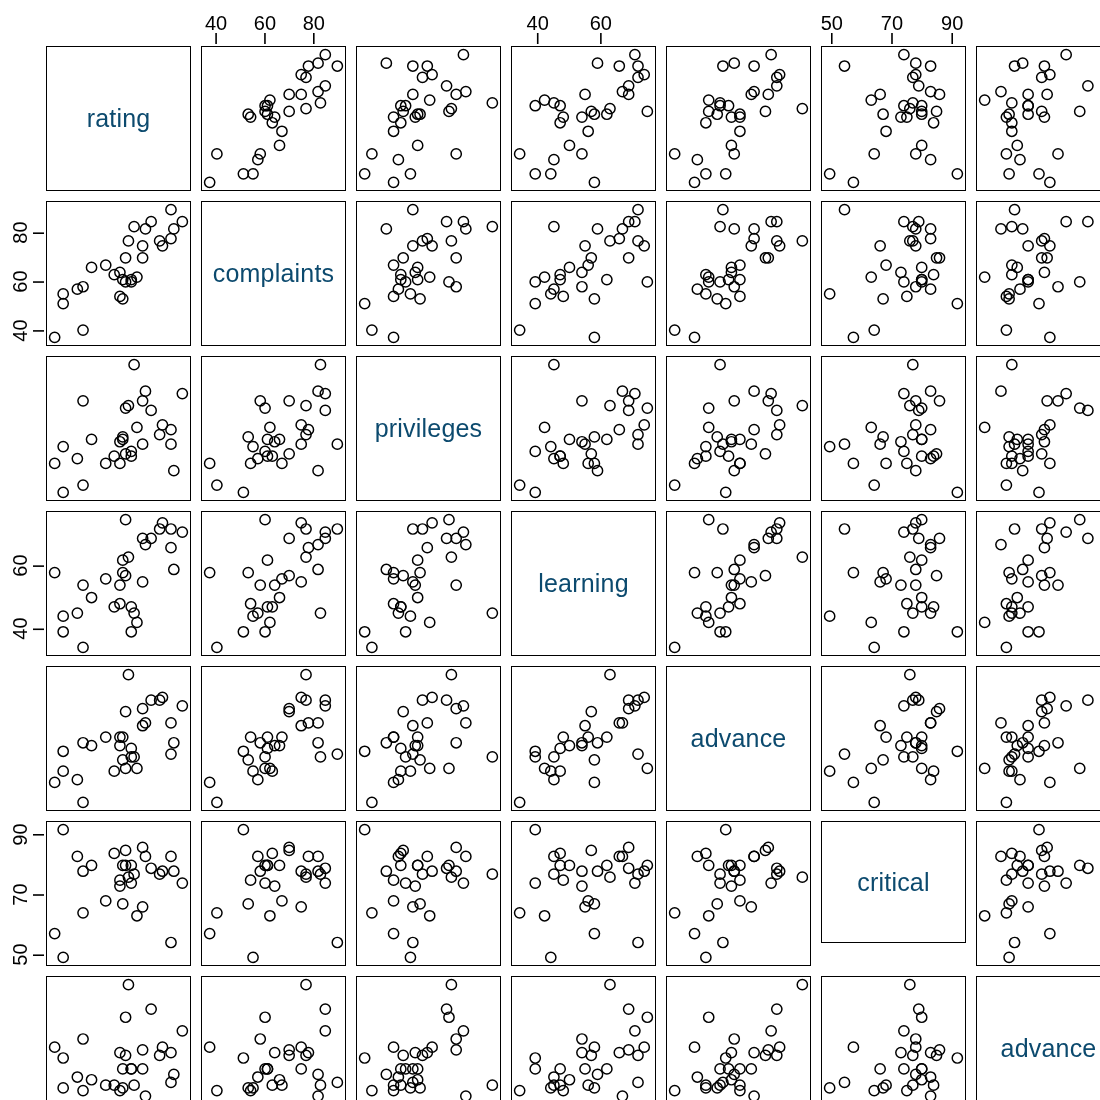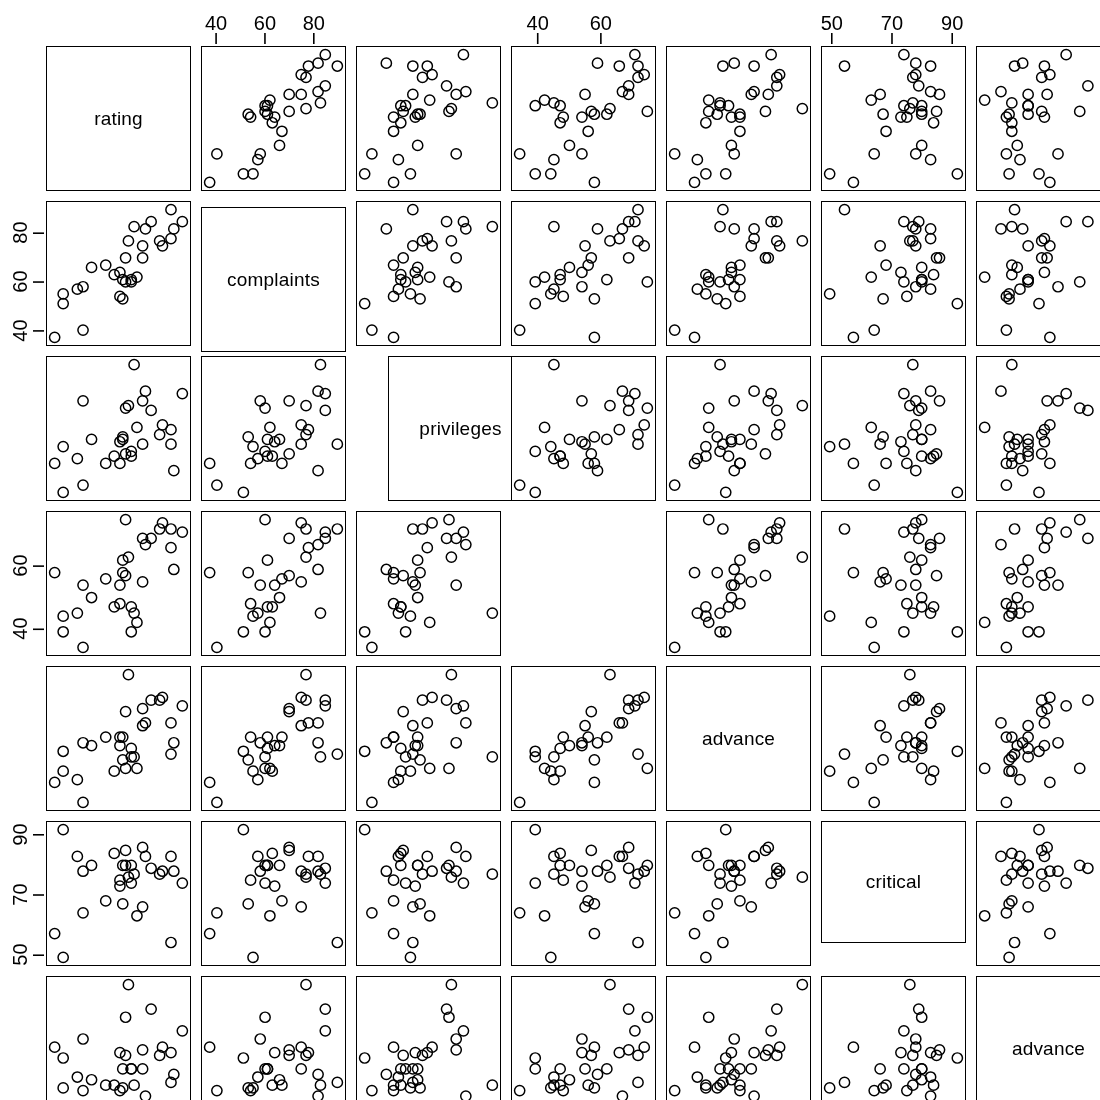--- a/index.html
+++ b/index.html
@@ -40,23 +40,23 @@
   }
   .diag-label {
     position: absolute;
     left: 0;
     top: 0;
     width: 100%;
     height: 100%;
     display: flex;
     align-items: center;
     justify-content: center;
-    font-size: 19px;
+    font-size: 25px;
     font-family: "Liberation Sans", sans-serif;
-    color: #000000;
+    color: #0c4a6e;
     letter-spacing: 0.2px;
   }
   .axis {
     position: absolute;
     font-size: 20px;
     font-family: "Liberation Sans", sans-serif;
     color: #000000;
   }
   .axis svg { display:block; overflow: visible; }
   .tick-label {
@@ -309,21 +309,21 @@
           <circle cx="45.17" cy="66.39" r="5.2" fill="none" stroke="#000000" stroke-width="1.5"></circle>
           <circle cx="7.77" cy="137.23" r="5.2" fill="none" stroke="#000000" stroke-width="1.5"></circle>
           <circle cx="73.94" cy="95.71" r="5.2" fill="none" stroke="#000000" stroke-width="1.5"></circle>
           <circle cx="82.57" cy="39.52" r="5.2" fill="none" stroke="#000000" stroke-width="1.5"></circle>
           <circle cx="117.09" cy="44.41" r="5.2" fill="none" stroke="#000000" stroke-width="1.5"></circle>
           <circle cx="30.78" cy="88.38" r="5.2" fill="none" stroke="#000000" stroke-width="1.5"></circle>
           <circle cx="137.23" cy="19.98" r="5.2" fill="none" stroke="#000000" stroke-width="1.5"></circle>
           <circle cx="128.60" cy="27.31" r="5.2" fill="none" stroke="#000000" stroke-width="1.5"></circle>
         </svg>
       </div>
-      <div class="cell panel" style="left: 201px; top: 207px; width: 145px; height: 145px;">
+      <div class="cell panel" style="left: 201px; top: 201px; width: 145px; height: 145px;">
         <div class="diag-label">complaints</div>
       </div>
       <div class="cell panel" style="left: 356px; top: 201px; width: 145px; height: 145px;">
         <svg viewBox="0 0 145 145">
           <circle cx="7.77" cy="103.03" r="5.2" fill="none" stroke="#000000" stroke-width="1.5"></circle>
           <circle cx="59.07" cy="71.28" r="5.2" fill="none" stroke="#000000" stroke-width="1.5"></circle>
           <circle cx="100.59" cy="56.62" r="5.2" fill="none" stroke="#000000" stroke-width="1.5"></circle>
           <circle cx="44.41" cy="73.72" r="5.2" fill="none" stroke="#000000" stroke-width="1.5"></circle>
           <circle cx="71.28" cy="37.08" r="5.2" fill="none" stroke="#000000" stroke-width="1.5"></circle>
           <circle cx="54.18" cy="93.26" r="5.2" fill="none" stroke="#000000" stroke-width="1.5"></circle>
@@ -550,21 +550,21 @@
           <circle cx="78.61" cy="83.49" r="5.2" fill="none" stroke="#000000" stroke-width="1.5"></circle>
           <circle cx="7.77" cy="107.92" r="5.2" fill="none" stroke="#000000" stroke-width="1.5"></circle>
           <circle cx="49.29" cy="107.92" r="5.2" fill="none" stroke="#000000" stroke-width="1.5"></circle>
           <circle cx="105.48" cy="49.29" r="5.2" fill="none" stroke="#000000" stroke-width="1.5"></circle>
           <circle cx="100.59" cy="68.84" r="5.2" fill="none" stroke="#000000" stroke-width="1.5"></circle>
           <circle cx="56.62" cy="103.03" r="5.2" fill="none" stroke="#000000" stroke-width="1.5"></circle>
           <circle cx="125.02" cy="37.08" r="5.2" fill="none" stroke="#000000" stroke-width="1.5"></circle>
           <circle cx="117.69" cy="115.25" r="5.2" fill="none" stroke="#000000" stroke-width="1.5"></circle>
         </svg>
       </div>
-      <div class="cell panel" style="left: 356px; top: 356px; width: 145px; height: 145px; margin-left: 32px;">
+      <div class="cell panel" style="left: 356px; top: 356px; width: 145px; height: 145px;">
         <div class="diag-label">privileges</div>
       </div>
       <div class="cell panel" style="left: 511px; top: 356px; width: 145px; height: 145px;">
         <svg viewBox="0 0 145 145">
           <circle cx="23.56" cy="137.23" r="5.2" fill="none" stroke="#000000" stroke-width="1.5"></circle>
           <circle cx="70.92" cy="85.93" r="5.2" fill="none" stroke="#000000" stroke-width="1.5"></circle>
           <circle cx="118.29" cy="44.41" r="5.2" fill="none" stroke="#000000" stroke-width="1.5"></circle>
           <circle cx="48.82" cy="100.59" r="5.2" fill="none" stroke="#000000" stroke-width="1.5"></circle>
           <circle cx="108.81" cy="73.72" r="5.2" fill="none" stroke="#000000" stroke-width="1.5"></circle>
           <circle cx="39.34" cy="90.82" r="5.2" fill="none" stroke="#000000" stroke-width="1.5"></circle>
@@ -791,20 +791,23 @@
           <circle cx="61.51" cy="86.71" r="5.2" fill="none" stroke="#000000" stroke-width="1.5"></circle>
           <circle cx="37.08" cy="61.45" r="5.2" fill="none" stroke="#000000" stroke-width="1.5"></circle>
           <circle cx="37.08" cy="93.02" r="5.2" fill="none" stroke="#000000" stroke-width="1.5"></circle>
           <circle cx="95.71" cy="45.66" r="5.2" fill="none" stroke="#000000" stroke-width="1.5"></circle>
           <circle cx="76.16" cy="10.93" r="5.2" fill="none" stroke="#000000" stroke-width="1.5"></circle>
           <circle cx="41.97" cy="102.50" r="5.2" fill="none" stroke="#000000" stroke-width="1.5"></circle>
           <circle cx="107.92" cy="20.40" r="5.2" fill="none" stroke="#000000" stroke-width="1.5"></circle>
           <circle cx="29.75" cy="58.29" r="5.2" fill="none" stroke="#000000" stroke-width="1.5"></circle>
         </svg>
       </div>
+      <div class="cell panel" style="left: 511px; top: 511px; width: 145px; height: 145px;">
+        <div class="diag-label">learning</div>
+      </div>
       <div class="cell panel" style="left: 666px; top: 511px; width: 145px; height: 145px;">
         <svg viewBox="0 0 145 145">
           <circle cx="59.55" cy="121.44" r="5.2" fill="none" stroke="#000000" stroke-width="1.5"></circle>
           <circle cx="65.31" cy="74.08" r="5.2" fill="none" stroke="#000000" stroke-width="1.5"></circle>
           <circle cx="102.71" cy="26.71" r="5.2" fill="none" stroke="#000000" stroke-width="1.5"></circle>
           <circle cx="39.41" cy="96.18" r="5.2" fill="none" stroke="#000000" stroke-width="1.5"></circle>
           <circle cx="88.32" cy="36.19" r="5.2" fill="none" stroke="#000000" stroke-width="1.5"></circle>
           <circle cx="39.41" cy="105.66" r="5.2" fill="none" stroke="#000000" stroke-width="1.5"></circle>
           <circle cx="73.94" cy="67.76" r="5.2" fill="none" stroke="#000000" stroke-width="1.5"></circle>
           <circle cx="85.45" cy="70.92" r="5.2" fill="none" stroke="#000000" stroke-width="1.5"></circle>

